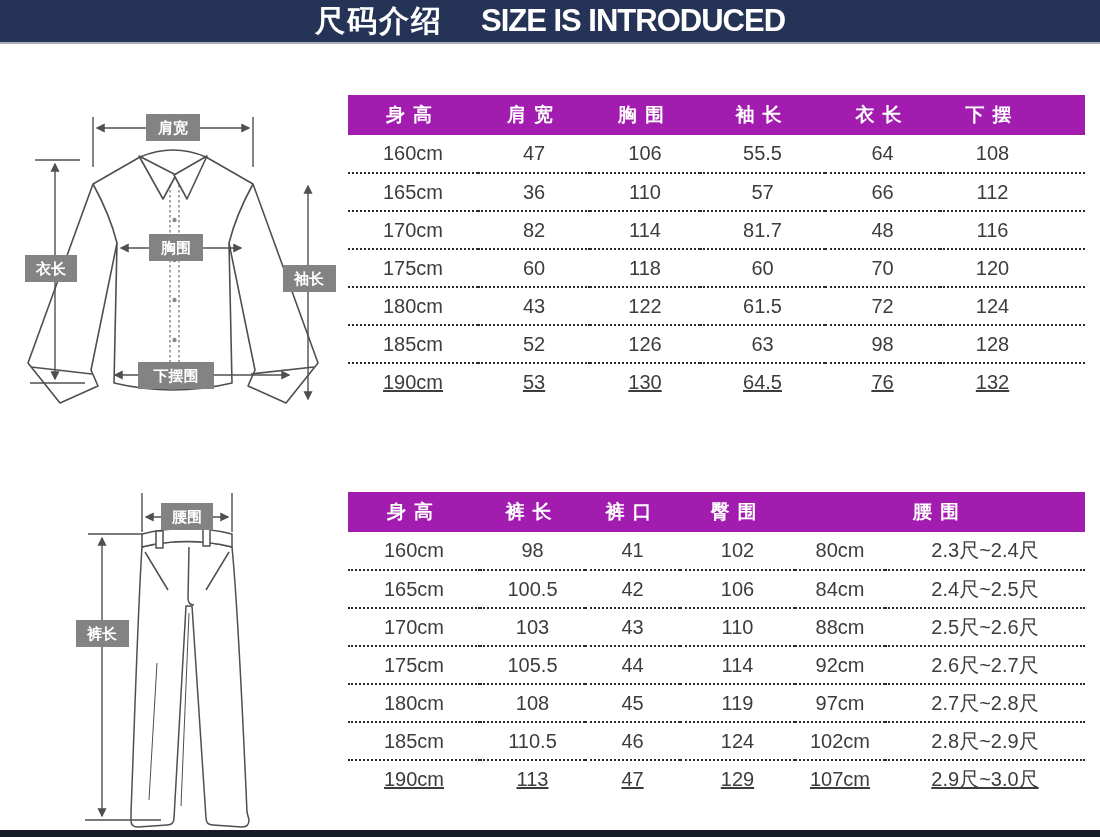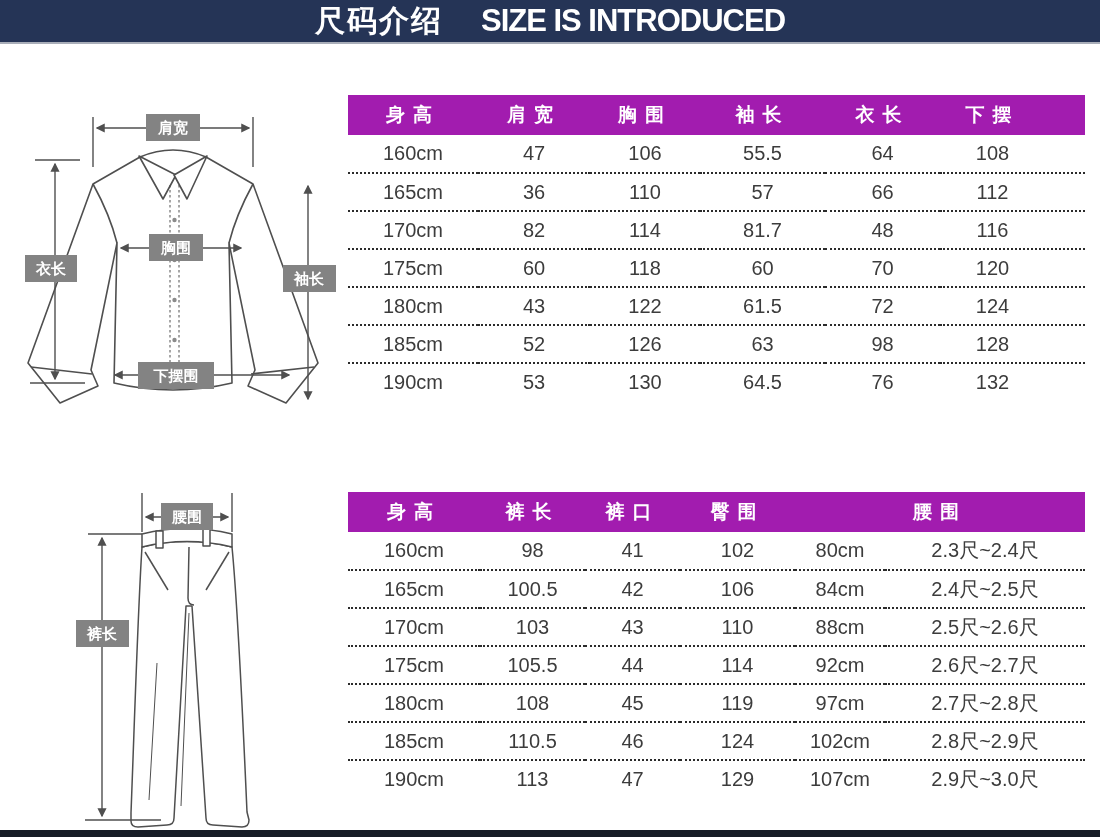--- a/index.html
+++ b/index.html
@@ -73,21 +73,21 @@
     vertical-align: middle;
   }
   table.size-table td {
     height: 38px;
     text-align: center;
     vertical-align: middle;
     font-size: 20px;
     color: #3c3c3c;
     border-bottom: 2px dotted #2b2b2b;
   }
-  table.size-table tbody tr:last-child td { border-bottom: none; }
+  table.size-table tbody tr:last-child td { border-bottom: none; text-decoration: underline; }
   table.size-table.shirt th:last-child,
   table.size-table.shirt td:last-child { padding-right: 40px; }
 
   
   .bottom-bar {
     position: absolute;
     left: 0; top: 830px;
     width: 1100px; height: 7px;
     background: #171c26;
   }

